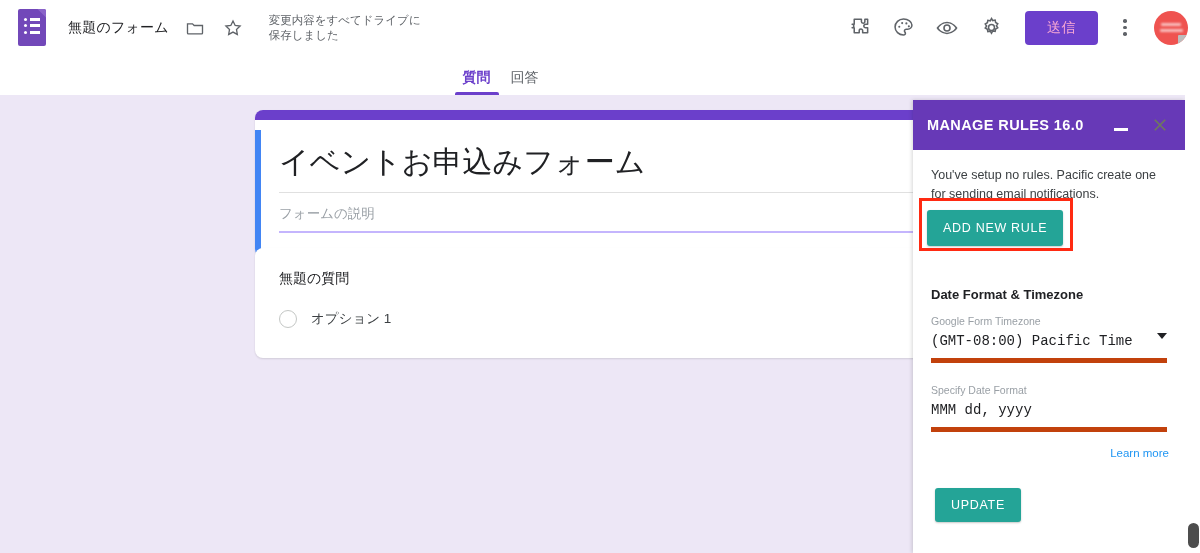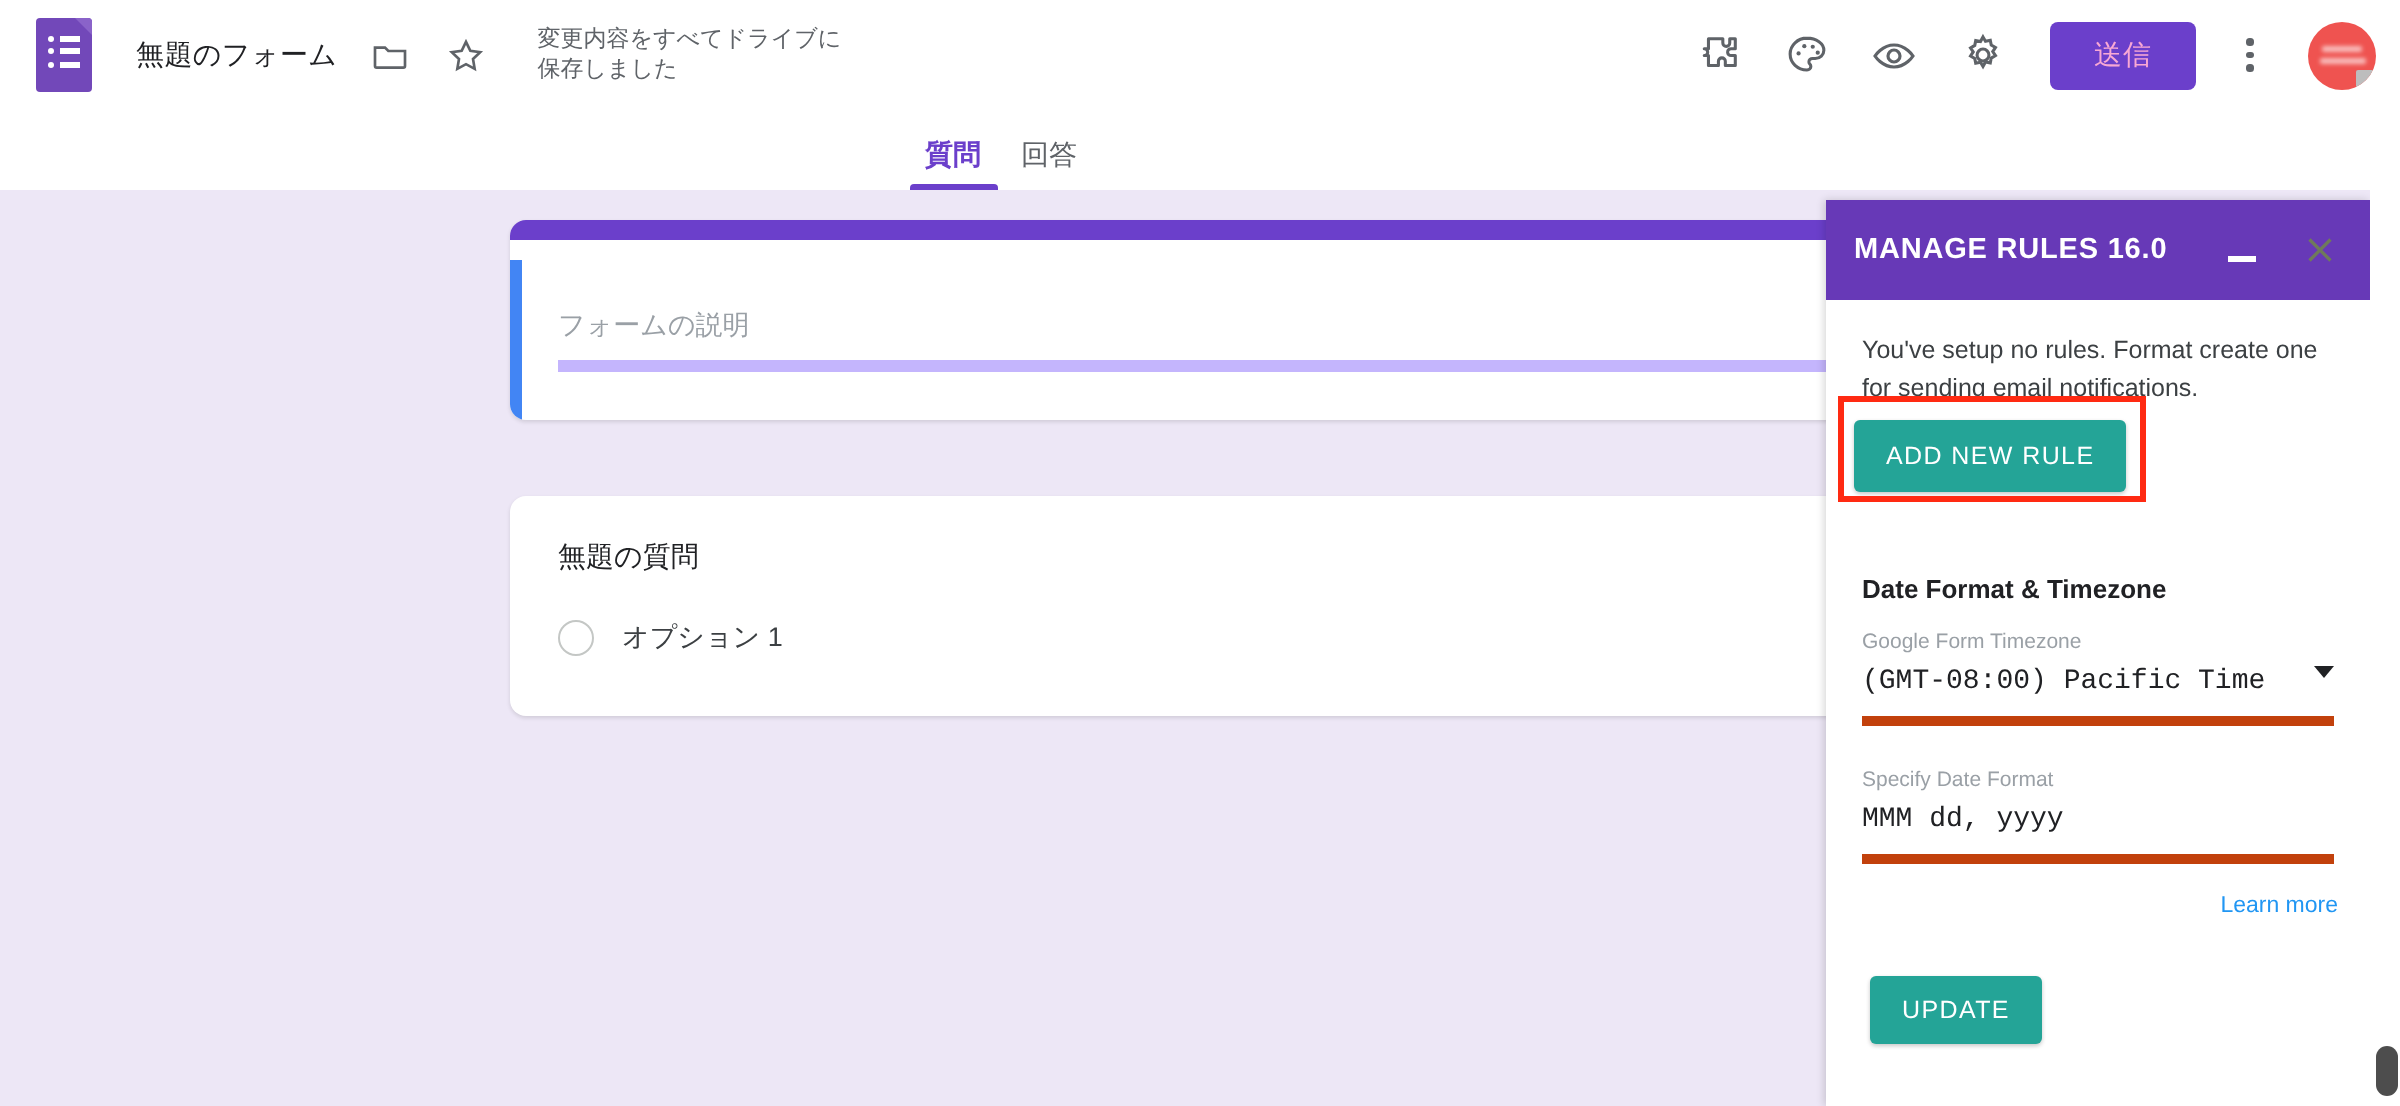--- a/index.html
+++ b/index.html
@@ -106,21 +106,21 @@
   .form-card .inner { padding: 22px 24px 24px 24px; position: relative; }
   .form-card .leftaccent {
     position: absolute; left: 0; top: 10px; bottom: 0; width: 6px; background: #4285F4;
   }
   .form-title {
     font-size: 30px; color: #202124; font-weight: normal; line-height: 40px;
     padding-bottom: 10px; border-bottom: 1px solid #e0e0e0;
   }
   .form-desc {
     font-size: 13.5px; color: #9aa0a6; padding: 12px 0 8px 0;
-    border-bottom: 6px solid #c4b5fd;
+    border-bottom: 2px solid #c4b5fd;
   }
 
   .q-card {
     position: absolute; left: 255px; top: 248px; width: 690px; height: 110px;
     background: #fff; border-radius: 8px; box-shadow: 0 1px 2px rgba(0,0,0,.12);
     padding: 22px 24px;
   }
   .q-title { font-size: 14px; color: #202124; margin-bottom: 22px; }
   .q-option { display: flex; align-items: center; }
   .q-option .radio {
@@ -291,20 +291,21 @@
     <div class="tab active">質問</div>
     <div class="tab">回答</div>
   </div>
 
   <div class="canvas"></div>
 
   <div class="form-card">
     <div class="topstripe"></div>
     <div class="inner">
       <div class="leftaccent"></div>
+      <div class="form-title">イベントお申込みフォーム</div>
       <div class="form-desc">フォームの説明</div>
     </div>
   </div>
 
   <div class="q-card">
     <div class="q-title">無題の質問</div>
     <div class="q-option">
       <span class="radio"></span>
       <span class="opt-label">オプション 1</span>
     </div>
@@ -318,21 +319,21 @@
           <i></i>
         </span>
       <span class="panel-close">
         <svg width="18" height="18" viewBox="0 0 24 24" fill="none" stroke="currentColor" stroke-width="2.2">
           <path d="M5 5l14 14M19 5L5 19"></path>
         </svg>
       </span>
     </div>
 
     <div class="panel-body">
-      <div class="panel-msg">You've setup no rules. Format create one for sending email notifications.</div>
+      <div class="panel-msg">You've setup no rules. Pacific create one for sending email notifications.</div>
       <button class="btn-teal add-rule-btn">ADD NEW RULE</button>
     </div>
 
     <div class="section-head">Date Format &amp; Timezone</div>
 
     <div class="field field-tz">
       <div class="flabel">Google Form Timezone</div>
       <div class="fvalue">
         <span>(GMT-08:00) Pacific Time</span>
         <span class="caret"></span>

